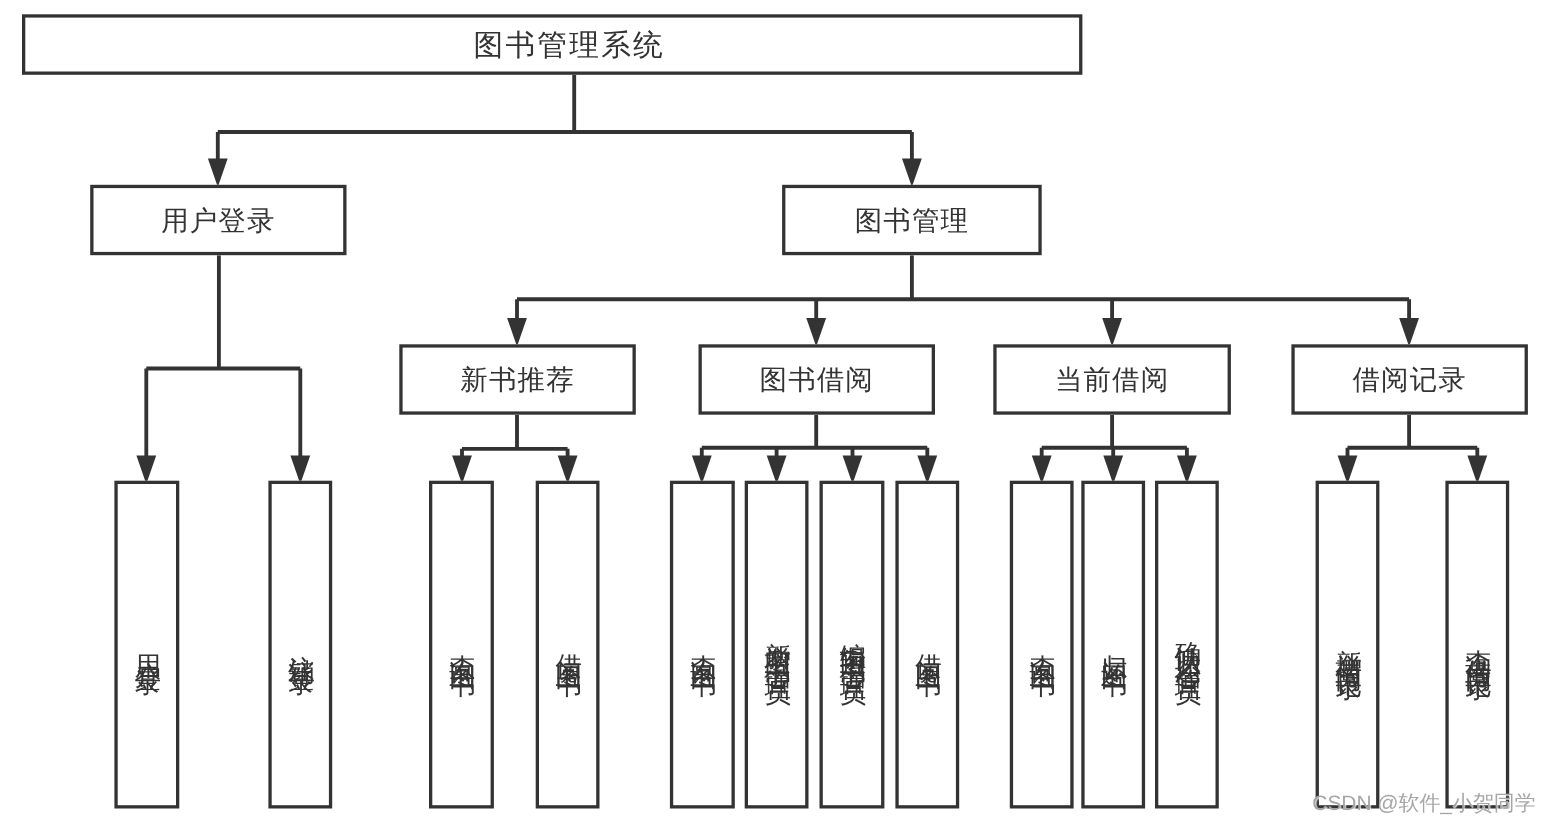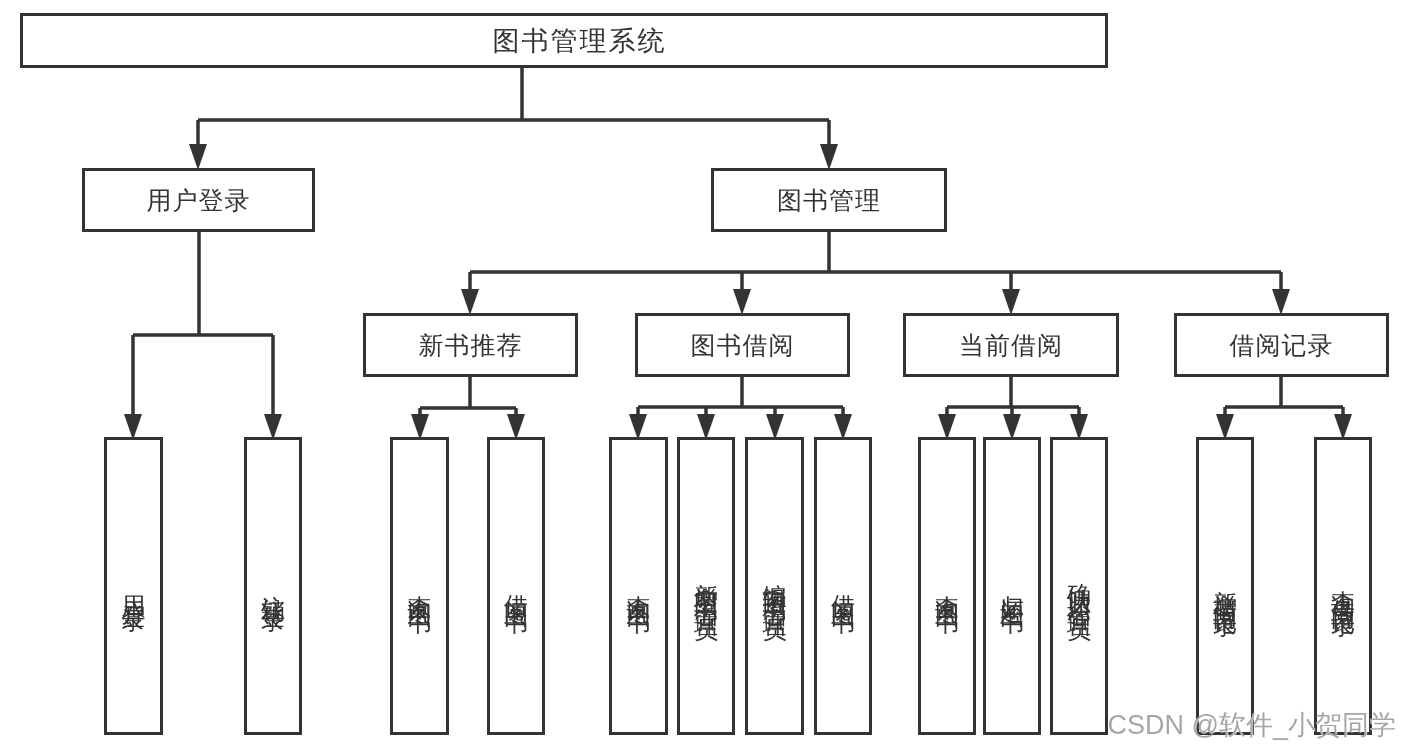--- a/index.html
+++ b/index.html
@@ -49,21 +49,21 @@
     text-orientation: mixed;
     font-size: 24px;
     line-height: 1;
     letter-spacing: 5px;
     text-align: center;
   }
   .watermark {
     position: absolute;
     right: 9px;
     bottom: 4px;
-    font-size: 27px;
+    font-size: 19px;
     color: var(--watermark);
     text-shadow: 1px 1px 1px rgba(255,255,255,0.8);
     z-index: 3;
     white-space: nowrap;
   }
 </style>
 </head>
 <body>
 
 <div class="canvas">
@@ -97,21 +97,21 @@
     <path d="M1011 377 V407 M947 407 H1079 M947 407 V416 M1012 407 V416 M1079 407 V416"></path>
     <polygon fill="currentColor" stroke="none" points="938,414 956,414 947,440"></polygon>
     <polygon fill="currentColor" stroke="none" points="1003,414 1021,414 1012,440"></polygon>
     <polygon fill="currentColor" stroke="none" points="1070,414 1088,414 1079,440"></polygon>
 
     <path d="M1281 377 V407 M1225 407 H1343 M1225 407 V416 M1343 407 V416"></path>
     <polygon fill="currentColor" stroke="none" points="1216,414 1234,414 1225,440"></polygon>
     <polygon fill="currentColor" stroke="none" points="1334,414 1352,414 1343,440"></polygon>
   </svg>
 
-  <div class="node hnode root-node" style="left:20px; top:13px; width:1088px; height:55px;padding-left:31px;">图书管理系统</div>
+  <div class="node hnode root-node" style="left:20px; top:13px; width:964px; height:55px;padding-left:31px;">图书管理系统</div>
 
   <div class="node hnode" style="left:82px; top:168px; width:233px; height:64px;">用户登录</div>
   <div class="node hnode" style="left:711px; top:168px; width:236px; height:64px;font-family:Liberation Serif, serif;">图书管理</div>
 
   <div class="node hnode" style="left:363px; top:313px; width:215px; height:64px;text-align:right;">新书推荐</div>
   <div class="node hnode" style="left:635px; top:313px; width:215px; height:64px;">图书借阅</div>
   <div class="node hnode" style="left:1174px; top:313px; width:215px; height:64px;">借阅记录</div>
   <div class="node hnode" style="left:903px; top:313px; width:216px; height:64px;">当前借阅</div>
 
   <div class="node leaf" style="left:104px; width:59px;">用户登录</div>

